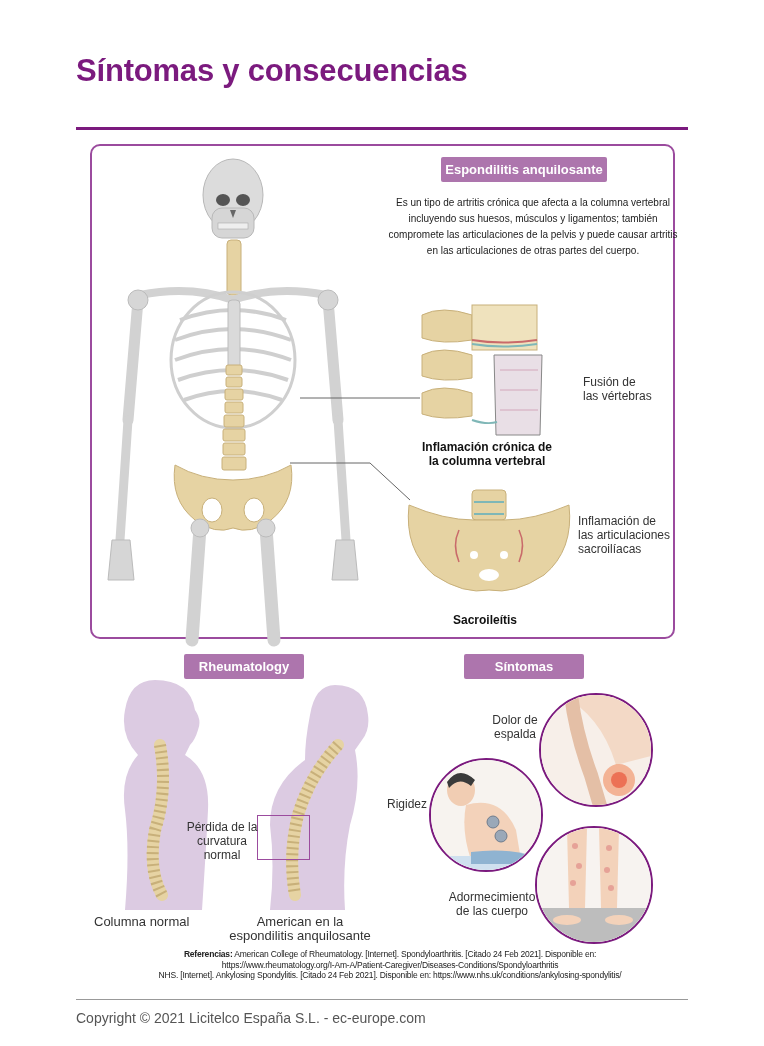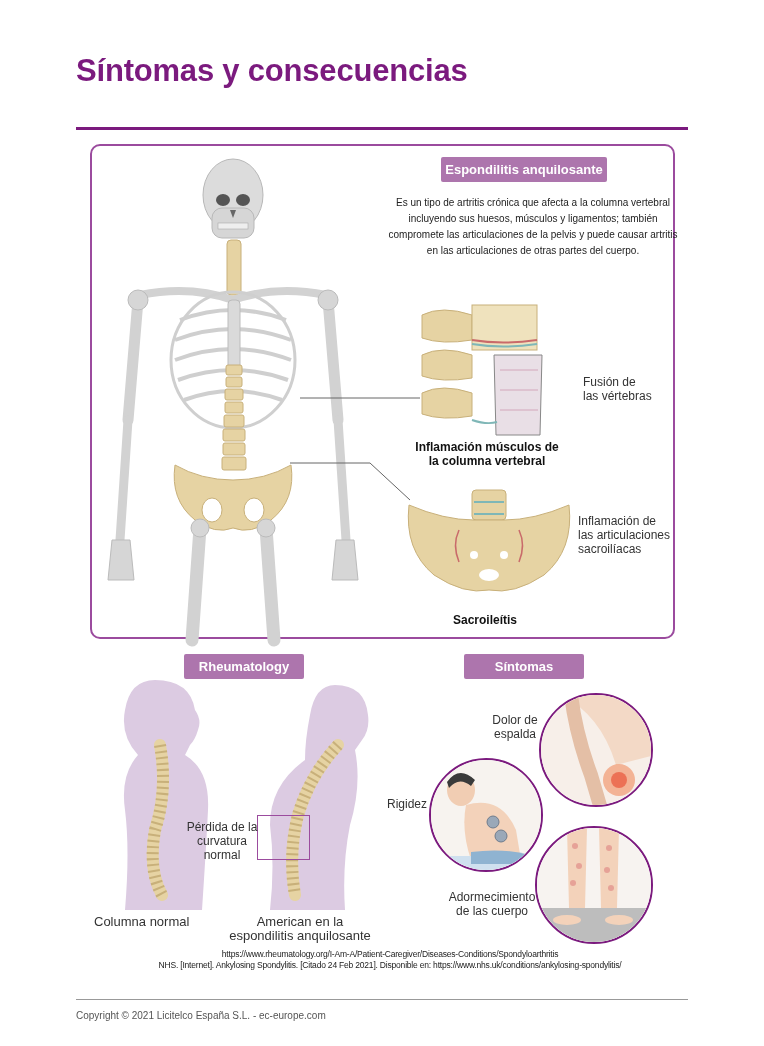--- a/index.html
+++ b/index.html
@@ -18,21 +18,21 @@
 
     .desc { position: absolute; left: 388px; top: 195px; width: 290px; font-size: 10px; line-height: 16px; text-align: center; color: #222; }
 
     .label { position: absolute; font-size: 12px; line-height: 14px; color: #333; }
     .label-bold { font-weight: bold; color: #111; text-align: center; }
     .label-center { text-align: center; }
 
     .ref { position: absolute; left: 100px; top: 949px; width: 580px; font-size: 8.5px; line-height: 10.5px; text-align: center; color: #222; letter-spacing: -0.2px; }
     .ref b { font-weight: bold; }
     .footer-rule { position: absolute; left: 76px; top: 999px; width: 612px; height: 1px; background: #999; }
-    .copyright { position: absolute; left: 76px; top: 1010px; font-size: 10px; color: #555; }
+    .copyright { position: absolute; left: 76px; top: 1010px; font-size: 14px; color: #555; }
 
     svg { position: absolute; overflow: visible; }
     .circle-frame { position: absolute; border-radius: 50%; border: 2px solid #7b1a7e; overflow: hidden; background: #fff; }
     .callout { position: absolute; border: 1px solid #9b4b9e; }
   </style>
 </head>
 <body>
 
 <div class="title">
   <div>Síntomas y consecuencias</div>
@@ -124,21 +124,21 @@
     <line x1="88" y1="90" x2="126" y2="90"></line>
     <line x1="88" y1="110" x2="126" y2="110"></line>
   </g>
   <path d="M60 120 Q75 125 85 122" stroke="#7fb7b7" stroke-width="2" fill="none"></path>
 </svg>
 <div class="label" style="left:551px;top:375px;margin-left:32px;">
   <div>Fusión de</div>
   <div>las vértebras</div>
 </div>
 <div class="label label-bold" style="left:412px;top:440px;width:150px;">
-  <div>Inflamación músculos de</div>
+  <div>Inflamación crónica de</div>
   <div>la columna vertebral</div>
 </div>
 
 <svg style="left:404px;top:490px;" width="170" height="120" viewBox="0 0 170 120">
   <rect x="68" y="0" width="34" height="30" rx="4" fill="#e6d3a3" stroke="#c8b07a"></rect>
   <path d="M70 12 L100 12" stroke="#7fb7b7" stroke-width="2"></path>
   <path d="M70 24 L100 24" stroke="#7fb7b7" stroke-width="2"></path>
   <path d="M5 15 Q0 60 30 85 Q60 105 85 100 Q110 105 140 85 Q170 60 165 15 Q130 30 100 30 L70 30 Q40 30 5 15 Z" fill="#e6d3a3" stroke="#c8b07a"></path>
   <path d="M55 40 Q48 55 55 72" stroke="#c96a6a" stroke-width="1.5" fill="none"></path>
   <path d="M115 40 Q122 55 115 72" stroke="#c96a6a" stroke-width="1.5" fill="none"></path>
@@ -225,18 +225,19 @@
         <circle cx="74" cy="60" r="3"></circle>
     </g>
   </svg>
 </div>
 <div class="label label-center" style="left:446px;top:890px;width:92px;">
   <div>Adormecimiento</div>
   <div>de las cuerpo</div>
 </div>
 
 <div class="ref">
+  <div><b>Referencias:</b> <span>American College of Rheumatology. [Internet]. Spondyloarthritis. [Citado 24 Feb 2021]. Disponible en:</span></div>
   <div>https://www.rheumatology.org/I-Am-A/Patient-Caregiver/Diseases-Conditions/Spondyloarthritis</div>
   <div>NHS. [Internet]. Ankylosing Spondylitis. [Citado 24 Feb 2021]. Disponible en: https://www.nhs.uk/conditions/ankylosing-spondylitis/</div>
 </div>
 
 <div class="footer-rule"></div>
 <div class="copyright">Copyright © 2021 Licitelco España S.L. - ec-europe.com</div>
 
 </body></html>

